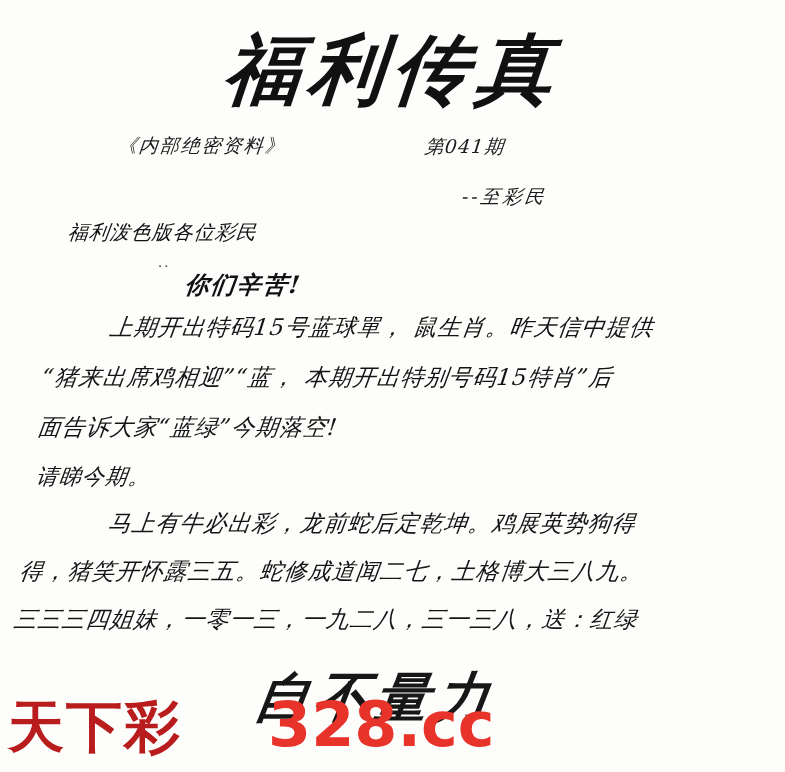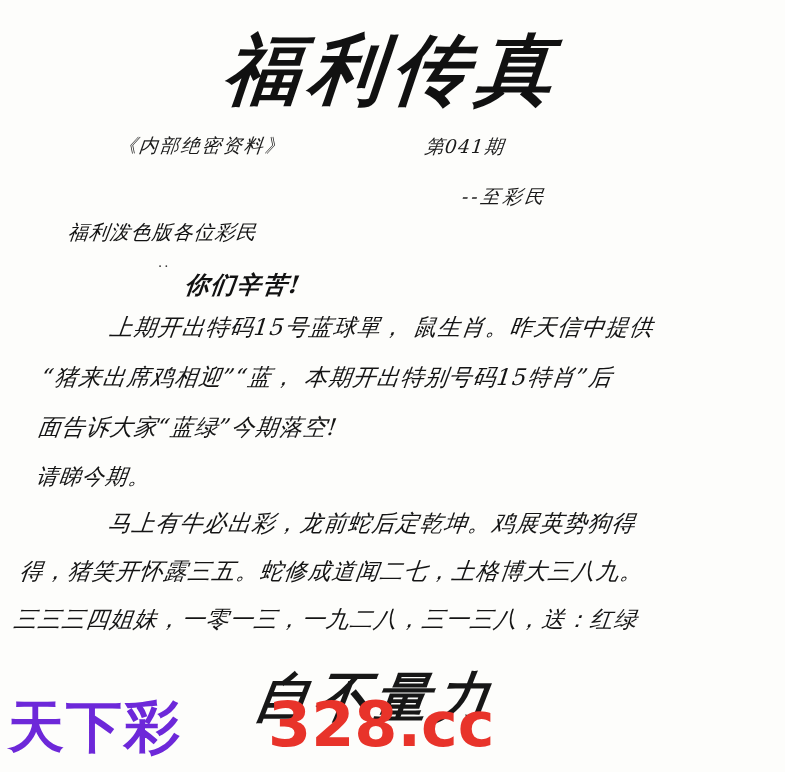--- a/index.html
+++ b/index.html
@@ -146,21 +146,21 @@
     white-space: nowrap;
   }
 
   
   .wm-left {
     position: absolute;
     left: 8px;
     top: 690px;
     font-size: 56px;
     font-weight: bold;
-    color: #6d28d9;
+    color: #b91c1c;
     letter-spacing: 2px;
     font-family: "DejaVu Sans", sans-serif;
     white-space: nowrap;
   }
   .wm-center {
     position: absolute;
     left: 268px;
     top: 688px;
     font-size: 62px;
     font-weight: bold;

